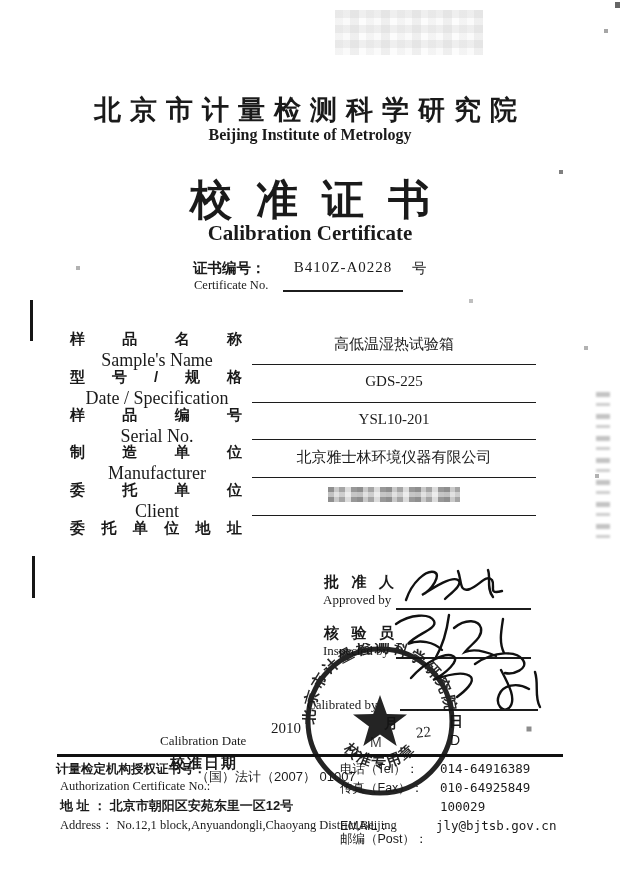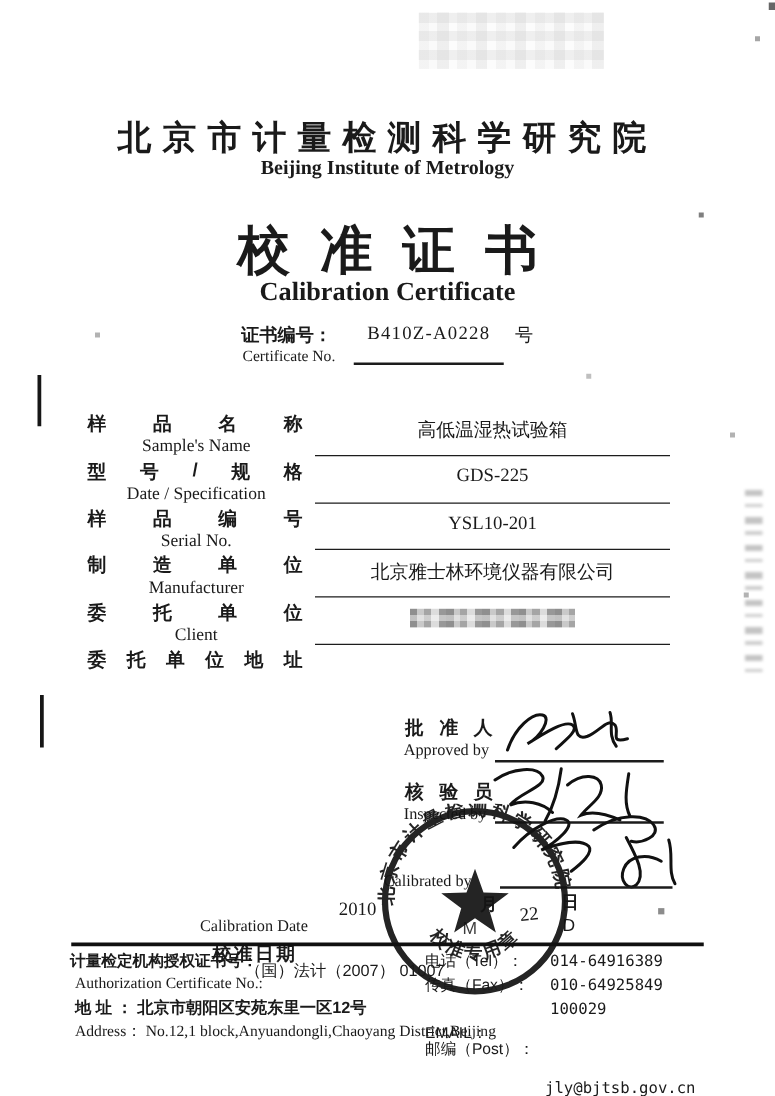--- a/index.html
+++ b/index.html
@@ -25,21 +25,21 @@
   .certno-en { left:194px; top:278px; font-size:12.5px; }
   .certno-val { left:283px; top:259px; width:120px; text-align:center; font-size:15px; letter-spacing:1px; }
   .certno-unit { left:412px; top:259px; font-size:14.5px; }
   .certno-line { left:283px; top:290px; width:120px; height:2px; background:#1c1c1c; }
 
   
   .fields { left:64px; top:327px; width:472px; }
   .frow { display:flex; height:37.8px; }
   .flabel { width:186px; padding-top:3px; }
   .flabel .cn { display:flex; justify-content:space-between; padding:0 8px 0 6px; font-size:15px; font-weight:700; }
-  .flabel .en { text-align:center; font-size:14px; margin-top:1px; font-family:"Liberation Serif", serif; }
+  .flabel .en { text-align:center; font-size:18px; margin-top:1px; font-family:"Liberation Serif", serif; }
   .fvalue { flex:1; margin-left:2px; border-bottom:1.7px solid #1c1c1c; text-align:center;
             font-size:15px; padding-top:8px; position:relative; }
   .pixel-redaction {
     position:absolute; left:50%; top:9px; transform:translateX(-50%);
     width:132px; height:15px;
     background-image:
       repeating-linear-gradient(0deg, rgba(255,255,255,0) 0 5px, rgba(255,255,255,.45) 5px 10px),
       repeating-linear-gradient(90deg, #8f8f8f 0 6px, #c9c9c9 6px 11px, #a5a5a5 11px 17px, #dcdcdc 17px 23px, #989898 23px 29px);
   }
   .blur-top {
@@ -243,20 +243,20 @@
   <div class="abs f fb" style="left:60px; top:797px; font-size:13px;">地 址 ： 北京市朝阳区安苑东里一区12号</div>
   <div class="abs f serif" style="left:60px; top:817px;">Address： No.12,1 block,Anyuandongli,Chaoyang District,Beijing</div>
 
   <div class="abs f" style="left:340px; top:761px;">电话（Tel）：</div>
   <div class="abs f mono" style="left:440px; top:761px;">014-64916389</div>
   <div class="abs f" style="left:340px; top:780px;">传真（Fax）：</div>
   <div class="abs f mono" style="left:440px; top:780px;">010-64925849</div>
   <div class="abs f" style="left:340px; top:799px;margin-top:32px;">邮编（Post）：</div>
   <div class="abs f mono" style="left:440px; top:799px;">100029</div>
   <div class="abs f" style="left:340px; top:818px;">EMAIL：</div>
-  <div class="abs f mono" style="left:436px; top:818px;margin-top:44px;">jly@bjtsb.gov.cn</div>
+  <div class="abs f mono" style="left:436px; top:818px;">jly@bjtsb.gov.cn</div>
 
   <div class="abs marks" style="left:30px; top:300px; width:3px; height:41px;"></div>
   <div class="abs marks" style="left:32px; top:556px; width:3px; height:42px;"></div>
   <div class="abs bleed"></div>
   <div class="abs noise"></div>
 
 </div>
 
 </body></html>

